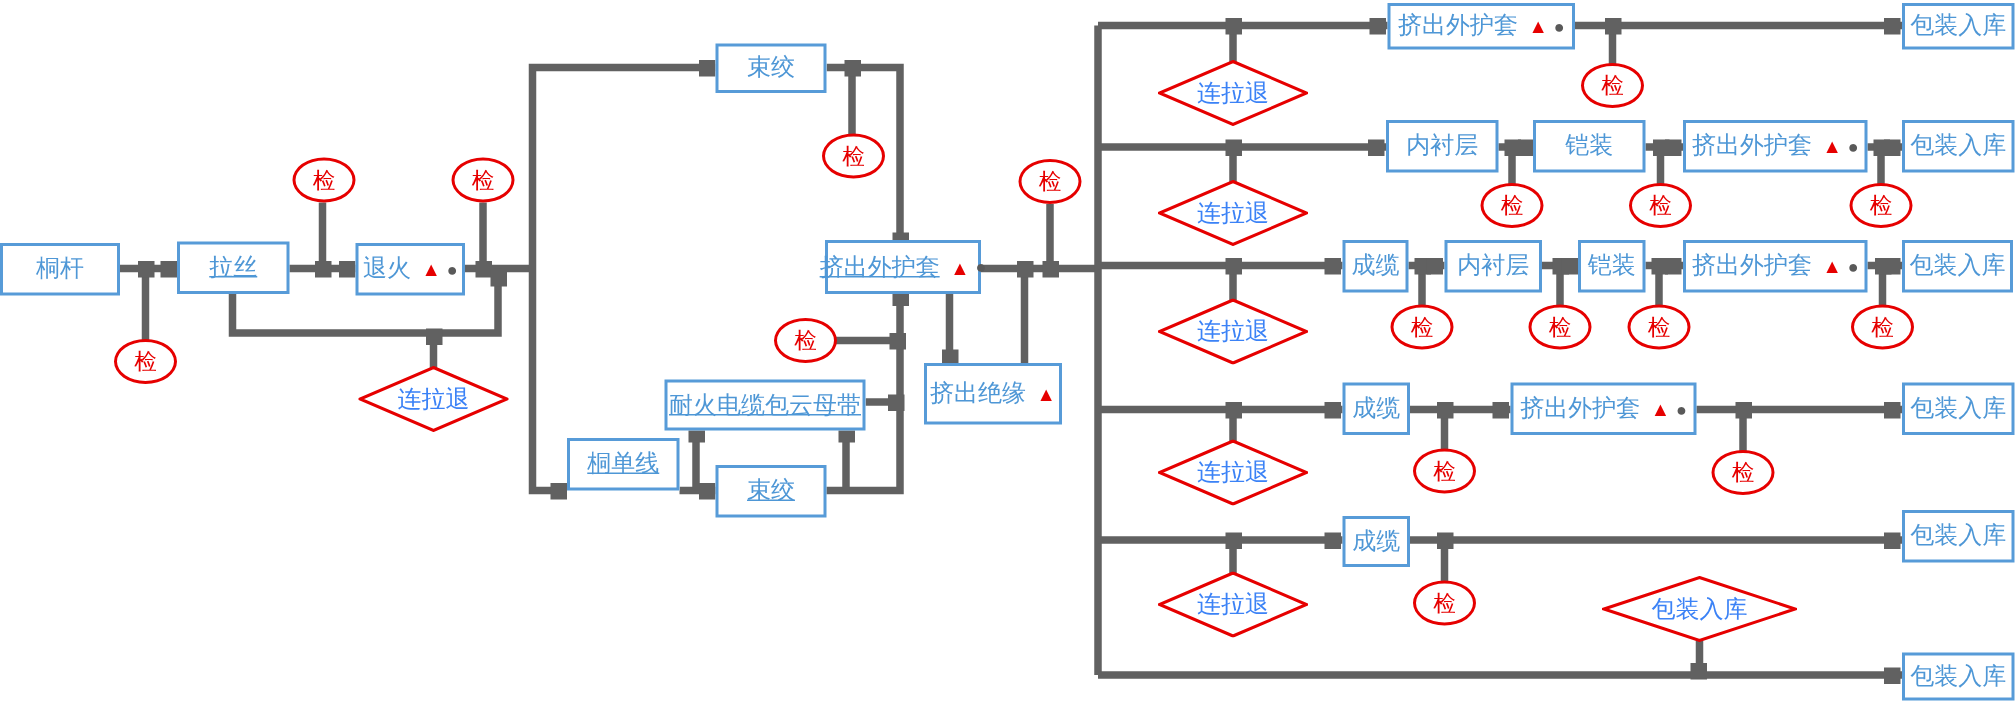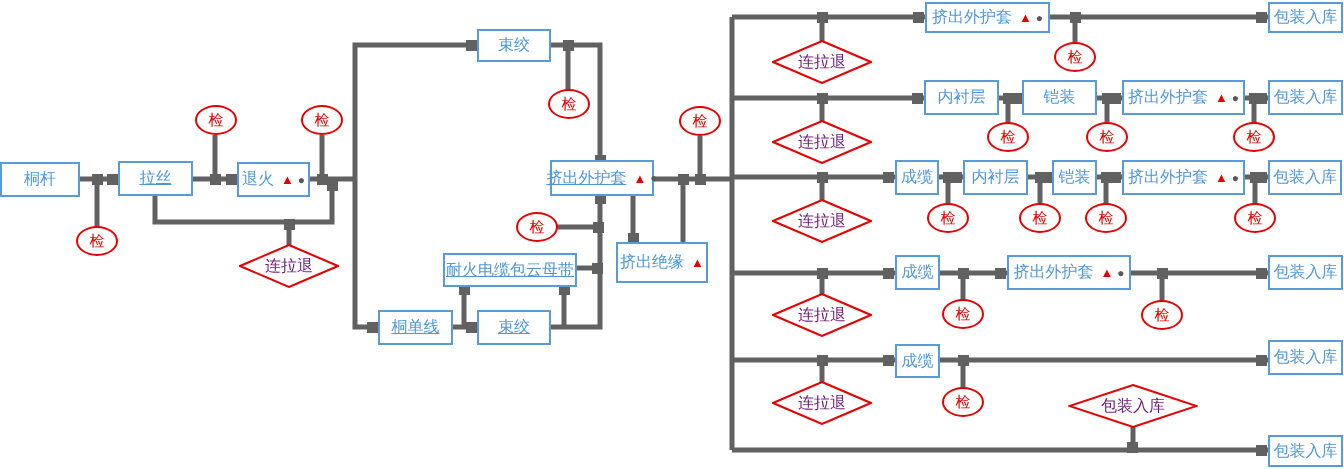--- a/index.html
+++ b/index.html
@@ -11,21 +11,21 @@
   .box{position:absolute;z-index:2;background:#fff;border:2px solid #579BD8;color:#4E97D6;
        display:flex;align-items:center;justify-content:center;font-size:16px;white-space:nowrap;
        box-sizing:border-box;gap:4px;padding:4px 2px;}
   .u{text-decoration:underline;}
   .tri{color:#E60000;font-size:13px;line-height:1;margin-left:3px;}
   .dot{color:#595959;font-size:12px;line-height:1;}
   .jian{position:absolute;z-index:3;width:42px;height:30px;background:#fff;border:2px solid #E60000;
         border-radius:50%;color:#E60000;display:flex;align-items:center;justify-content:center;
         font-size:15px;box-sizing:border-box;}
   .diamond{position:absolute;z-index:2;display:flex;align-items:center;justify-content:center;
-           color:#701a75;font-size:16px;white-space:nowrap;}
+           color:#3b82f6;font-size:16px;white-space:nowrap;}
   .diamond svg{position:absolute;left:0;top:0;width:100%;height:100%;}
   .diamond polygon{fill:#fff;stroke:#E60000;stroke-width:2;vector-effect:non-scaling-stroke;}
   .diamond span{position:relative;z-index:1;}
 </style>
 </head>
 <body>
 
 <div class="stage">
 
   <svg class="wires" width="1344" height="469">
@@ -143,21 +143,21 @@
       <span class="dot">●</span>
     </div>
   <div class="box" style="left:477px;top:29px;width:74px;height:33px">
       <span>束绞</span>
     </div>
   <div class="box" style="left:550px;top:160px;width:104px;height:36px">
       <span class="u">挤出外护套</span>
       <span class="tri">▲</span>
       <span class="dot">●</span>
     </div>
-  <div class="box" style="left:378px;top:310px;width:75px;height:35px">
+  <div class="box" style="left:378px;top:292px;width:75px;height:35px">
       <span class="u">桐单线</span>
     </div>
   <div class="box" style="left:477px;top:310px;width:74px;height:35px">
       <span class="u">束绞</span>
     </div>
   <div class="box" style="left:443px;top:253px;width:134px;height:34px">
       <span class="u">耐火电缆包云母带</span>
     </div>
   <div class="box" style="left:616px;top:242px;width:92px;height:41px">
       <span>挤出绝缘</span>

